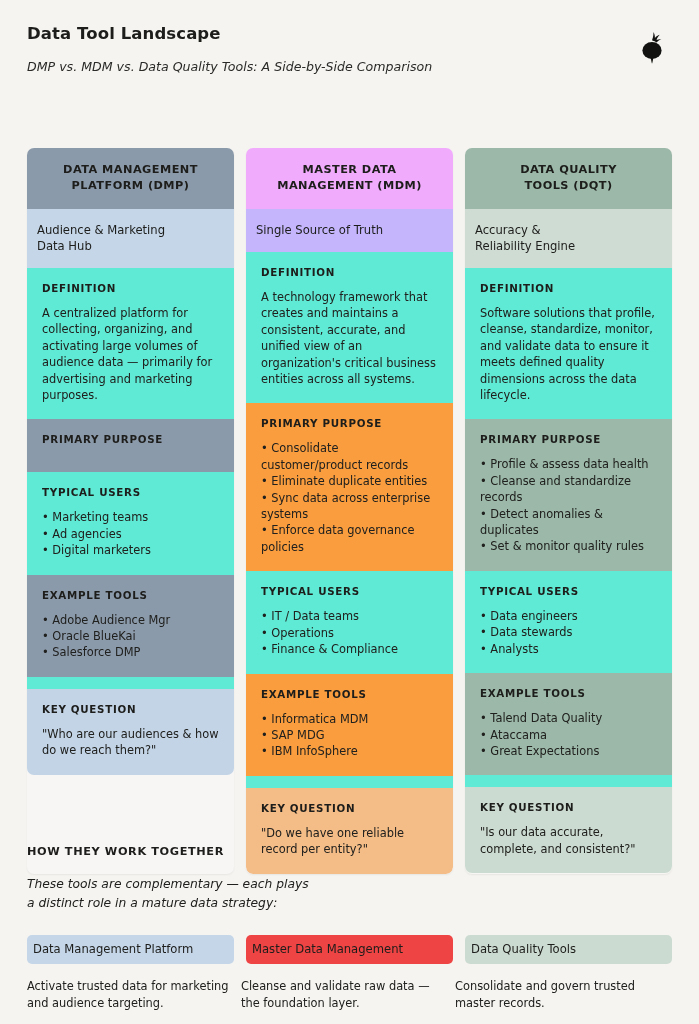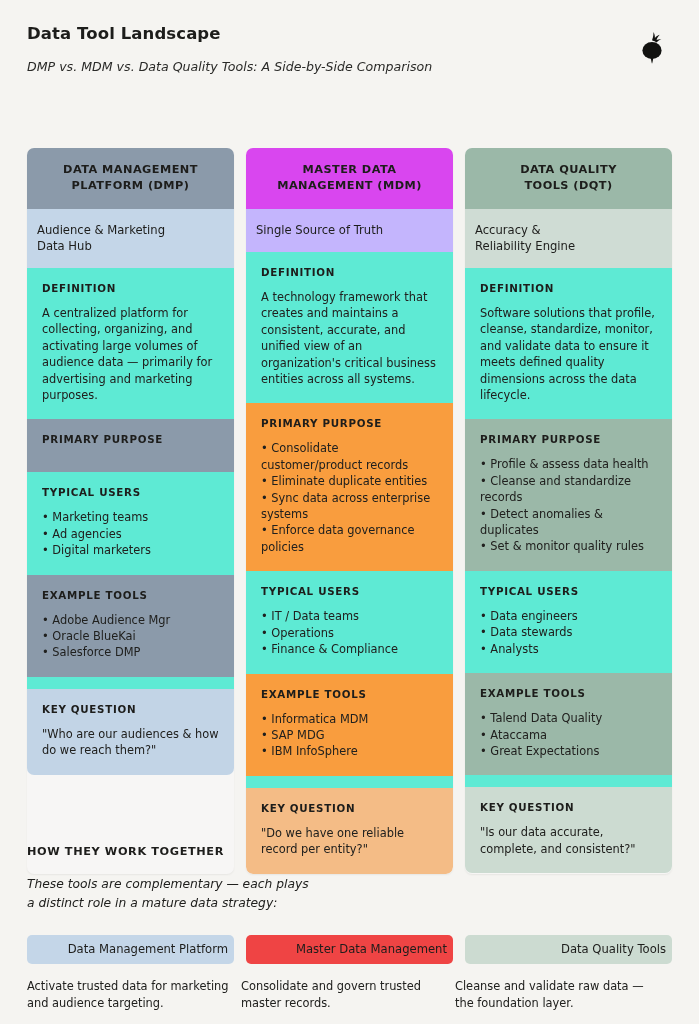--- a/index.html
+++ b/index.html
@@ -127,21 +127,21 @@
     color: #20201e;
   }
   .pills {
     margin-top: 22px;
     display: flex;
     gap: 12px;
   }
   .pill {
     width: 207px;
     border-radius: 5px;
-    text-align: right;
+    text-align: left;
     font-size: 11.6px;
     color: #1d1d1b;
     padding: 7px 6px 8px 6px;
   }
   .notes {
     margin-top: 14px;
     display: flex;
     gap: 7px;
   }
   .note {
@@ -197,21 +197,21 @@
 
       <div class="section plain" style="padding:0;height:12px"></div>
 
       <div class="section keyq" style="background:#c2d4e6">
         <div class="sec-label">KEY QUESTION</div>
         <div class="sec-body">"Who are our audiences &amp; how do we reach them?"</div>
       </div>
     </div>
 
     <div class="col">
-      <div class="col-head" style="background:#d946ef">MASTER DATA<br>MANAGEMENT (MDM)</div>
+      <div class="col-head" style="background:#f0abfc">MASTER DATA<br>MANAGEMENT (MDM)</div>
       <div class="col-sub" style="background:#c4b5fd">Single Source of Truth</div>
 
       <div class="section plain">
         <div class="sec-label">DEFINITION</div>
         <div class="sec-body">A technology framework that creates and maintains a consistent, accurate, and unified view of an organization's critical business entities across all systems.</div>
       </div>
 
       <div class="section" style="background:#f99d3e">
         <div class="sec-label">PRIMARY PURPOSE</div>
         <div class="sec-body">• Consolidate customer/product records<br>• Eliminate duplicate entities<br>• Sync data across enterprise systems<br>• Enforce data governance policies</div>
@@ -274,18 +274,18 @@
     <div class="footer-lede">These tools are complementary — each plays<br>a distinct role in a mature data strategy:</div>
 
     <div class="pills">
       <div class="pill" style="background:#c4d6e8">Data Management Platform</div>
       <div class="pill" style="background:#ef4444">Master Data Management</div>
       <div class="pill" style="background:#ccdbd1">Data Quality Tools</div>
     </div>
 
     <div class="notes">
       <div class="note">Activate trusted data for marketing and audience targeting.</div>
+      <div class="note">Cleanse and validate raw data — the foundation layer.</div>
       <div class="note">Consolidate and govern trusted master records.</div>
-      <div class="note">Cleanse and validate raw data — the foundation layer.</div>
     </div>
   </div>
 
 </div>
 
 </body></html>

